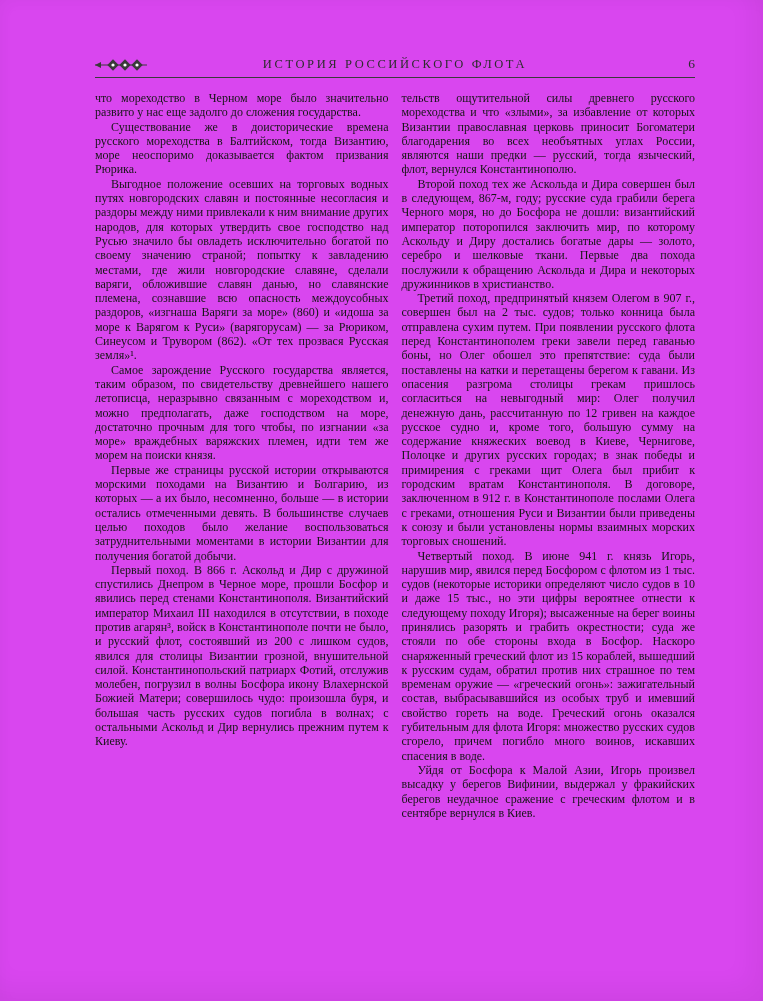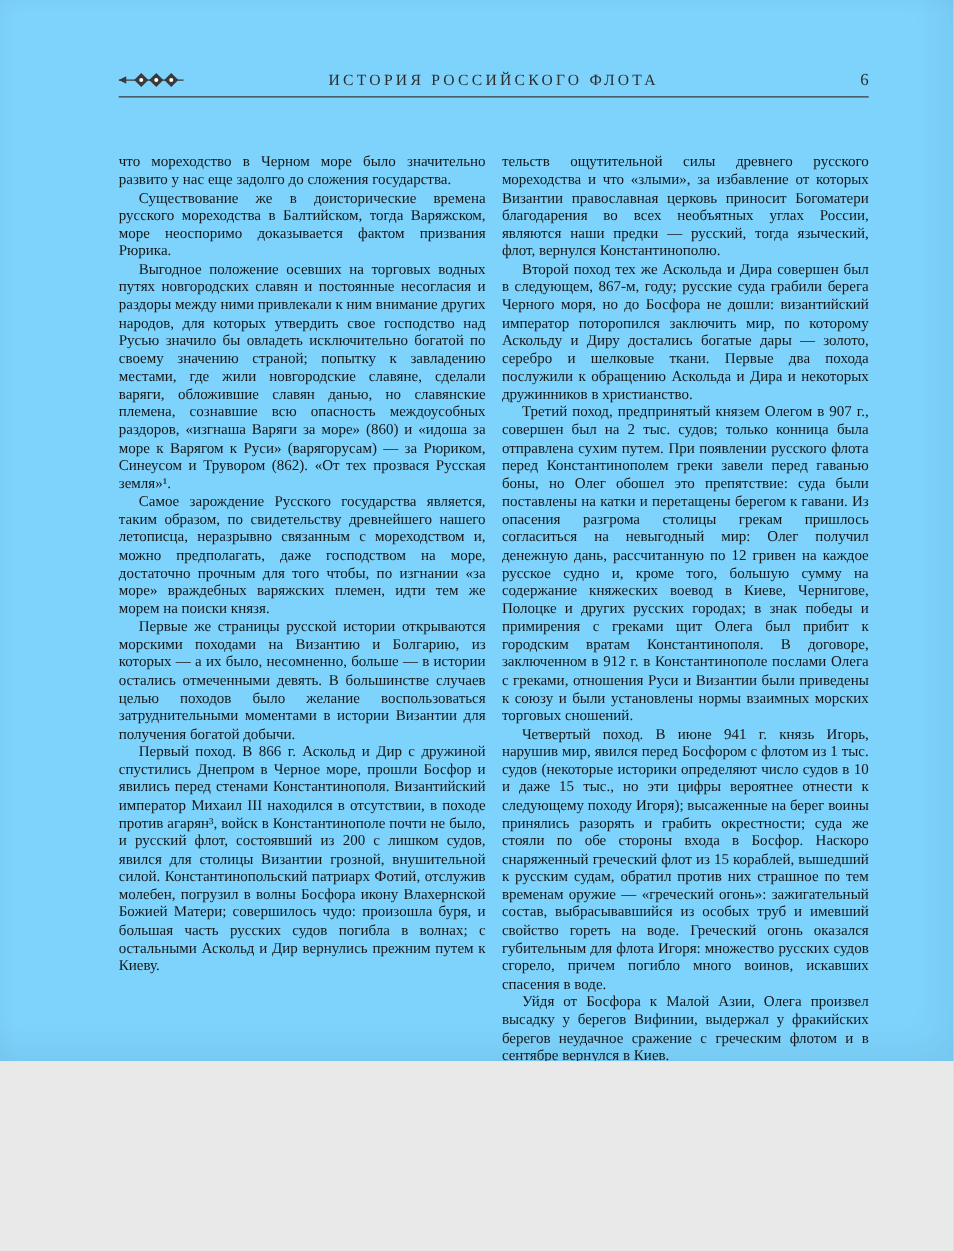--- a/index.html
+++ b/index.html
@@ -3,23 +3,23 @@
 <meta charset="utf-8">
 <style>
   html, body {
     margin: 0;
     padding: 0;
     background: #e9e9e9;
   }
   .page {
     position: relative;
     width: 763px;
-    height: 849px;
+    height: 1001px;
     margin: 0 auto;
-    background: #7dd3fc;
+    background: #d946ef;
     box-shadow: inset -10px -12px 26px rgba(0,0,0,0.05), inset 4px 4px 14px rgba(0,0,0,0.02);
     box-sizing: border-box;
     padding: 54px 68px 40px 95px;
     font-family: "Liberation Serif", "DejaVu Serif", serif;
     color: #1c1c1c;
     overflow: hidden;
   }
   .running-head {
     position: relative;
     height: 20px;
@@ -54,21 +54,20 @@
     margin: 3px 0 0 0;
   }
   .columns {
     display: flex;
     gap: 13px;
     margin-top: 13px;
   }
   .col {
     flex: 1 1 0;
     min-width: 0;
-    margin-top: 31px;
   }
   .col p {
     margin: 0;
     font-size: 12px;
     line-height: 14.3px;
     text-align: justify;
     text-indent: 16px;
     color: #161616;
   }
   .col p.no-indent {
@@ -98,29 +97,29 @@
     </span>
     <div class="head-title">ИСТОРИЯ РОССИЙСКОГО ФЛОТА</div>
     <span class="page-number">6</span>
   </div>
   <hr class="head-rule">
 
   <div class="columns">
 
     <div class="col">
       <p class="no-indent"><span>что мореходство в Черном море было значительно развито у нас еще задолго до сложения государства.</span></p>
-      <p><span>Существование же в доисторические времена русского мореходства в Балтийском, тогда Варяжском, море неоспоримо доказывается фактом призвания Рюрика.</span></p>
+      <p><span>Существование же в доисторические времена русского мореходства в Балтийском, тогда Византию, море неоспоримо доказывается фактом призвания Рюрика.</span></p>
       <p><span>Выгодное положение осевших на торговых водных путях новгородских славян и постоянные несогласия и раздоры между ними привлекали к ним внимание других народов, для которых утвердить свое господство над Русью значило бы овладеть исключительно богатой по своему значению страной; попытку к завладению местами, где жили новгородские славяне, сделали варяги, обложившие славян данью, но славянские племена, сознавшие всю опасность междоусобных раздоров, «изгнаша Варяги за море» (860) и «идоша за море к Варягом к Руси» (варягорусам) — за Рюриком, Синеусом и Трувором (862). «От тех прозвася Русская земля»¹.</span></p>
       <p><span>Самое зарождение Русского государства является, таким образом, по свидетельству древнейшего нашего летописца, неразрывно связанным с мореходством и, можно предполагать, даже господством на море, достаточно прочным для того чтобы, по изгнании «за море» враждебных варяжских племен, идти тем же морем на поиски князя.</span></p>
       <p><span>Первые же страницы русской истории открываются морскими походами на Византию и Болгарию, из которых — а их было, несомненно, больше — в истории остались отмеченными девять. В большинстве случаев целью походов было желание воспользоваться затруднительными моментами в истории Византии для получения богатой добычи.</span></p>
       <p><b>Первый поход.</b> <span>В 866 г. Аскольд и Дир с дружиной спустились Днепром в Черное море, прошли Босфор и явились перед стенами Константинополя. Византийский император Михаил III находился в отсутствии, в походе против агарян³, войск в Константинополе почти не было, и русский флот, состоявший из 200 с лишком судов, явился для столицы Византии грозной, внушительной силой. Константинопольский патриарх Фотий, отслужив молебен, погрузил в волны Босфора икону Влахернской Божией Матери; совершилось чудо: произошла буря, и большая часть русских судов погибла в волнах; с остальными Аскольд и Дир вернулись прежним путем к Киеву.</span></p>
     </div>
 
     <div class="col">
       <p class="no-indent"><span>тельств ощутительной силы древнего русского мореходства и что «злыми», за избавление от которых Византии православная церковь приносит Богоматери благодарения во всех необъятных углах России, являются наши предки — русский, тогда языческий, флот, вернулся Константинополю.</span></p>
       <p><b>Второй поход</b> <span>тех же Аскольда и Дира совершен был в следующем, 867-м, году; русские суда грабили берега Черного моря, но до Босфора не дошли: византийский император поторопился заключить мир, по которому Аскольду и Диру достались богатые дары — золото, серебро и шелковые ткани. Первые два похода послужили к обращению Аскольда и Дира и некоторых дружинников в христианство.</span></p>
       <p><b>Третий поход,</b> <span>предпринятый князем Олегом в 907 г., совершен был на 2 тыс. судов; только конница была отправлена сухим путем. При появлении русского флота перед Константинополем греки завели перед гаванью боны, но Олег обошел это препятствие: суда были поставлены на катки и перетащены берегом к гавани. Из опасения разгрома столицы грекам пришлось согласиться на невыгодный мир: Олег получил денежную дань, рассчитанную по 12 гривен на каждое русское судно и, кроме того, большую сумму на содержание княжеских воевод в Киеве, Чернигове, Полоцке и других русских городах; в знак победы и примирения с греками щит Олега был прибит к городским вратам Константинополя. В договоре, заключенном в 912 г. в Константинополе послами Олега с греками, отношения Руси и Византии были приведены к союзу и были установлены нормы взаимных морских торговых сношений.</span></p>
       <p><b>Четвертый поход.</b> <span>В июне 941 г. князь Игорь, нарушив мир, явился перед Босфором с флотом из 1 тыс. судов (некоторые историки определяют число судов в 10 и даже 15 тыс., но эти цифры вероятнее отнести к следующему походу Игоря); высаженные на берег воины принялись разорять и грабить окрестности; суда же стояли по обе стороны входа в Босфор. Наскоро снаряженный греческий флот из 15 кораблей, вышедший к русским судам, обратил против них страшное по тем временам оружие — «греческий огонь»: зажигательный состав, выбрасывавшийся из особых труб и имевший свойство гореть на воде. Греческий огонь оказался губительным для флота Игоря: множество русских судов сгорело, причем погибло много воинов, искавших спасения в воде.</span></p>
-      <p><span>Уйдя от Босфора к Малой Азии, Олега произвел высадку у берегов Вифинии, выдержал у фракийских берегов неудачное сражение с греческим флотом и в сентябре вернулся в Киев.</span></p>
+      <p><span>Уйдя от Босфора к Малой Азии, Игорь произвел высадку у берегов Вифинии, выдержал у фракийских берегов неудачное сражение с греческим флотом и в сентябре вернулся в Киев.</span></p>
     </div>
 
   </div>
 </div>
 
 </body></html>

